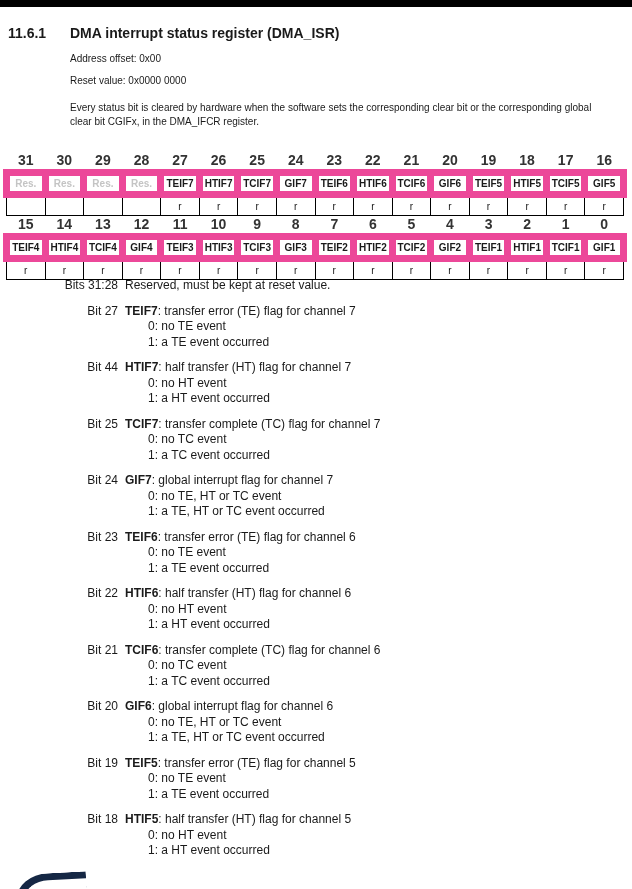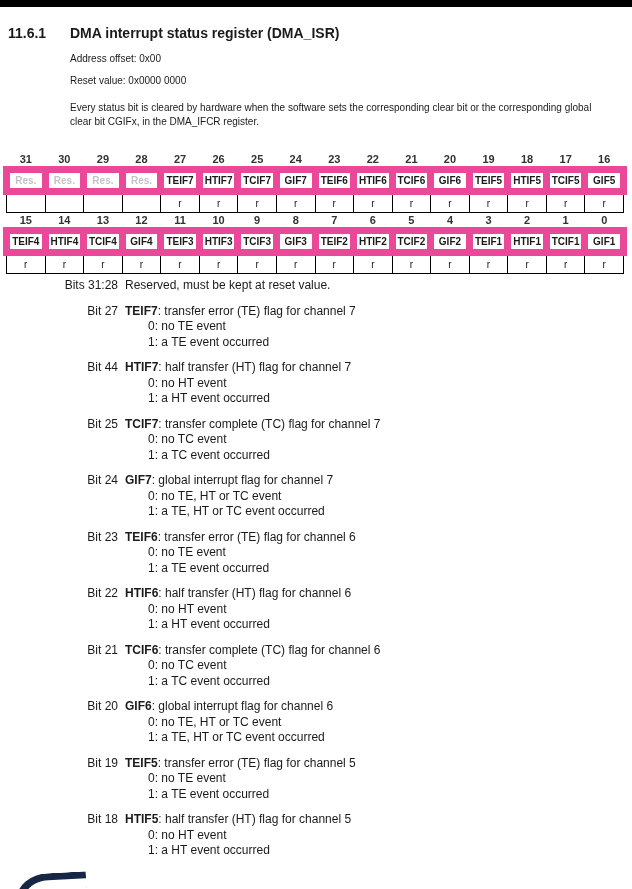--- a/index.html
+++ b/index.html
@@ -33,21 +33,21 @@
   .body-block p { margin: 0 0 8px 0; }
   .body-block p.desc { margin-top: 13px; width: 545px; }
 
   table.reg-table {
     position: absolute; top: 152px; left: 3px;
     width: 624px; border-collapse: collapse; table-layout: fixed;
     text-align: center;
   }
   table.reg-table td { padding: 0; overflow: hidden; white-space: nowrap; }
   tr.bits-row td {
-    border: none; font-weight: bold; font-size: 11px; color: #333333;
+    border: none; font-weight: bold; font-size: 14px; color: #333333;
     height: 13px; vertical-align: bottom; padding-bottom: 1px;
   }
   tr.bits-row.second td { }
   tr.name-row td {
     border: 7px solid #ec4899; font-weight: bold; font-size: 10px;
     height: 15px; vertical-align: middle;
   }
   tr.name-row td.res { color: #c4c4c4; }
   tr.access-row td {
     border: 1px solid #000000; font-size: 10px; height: 17px;

